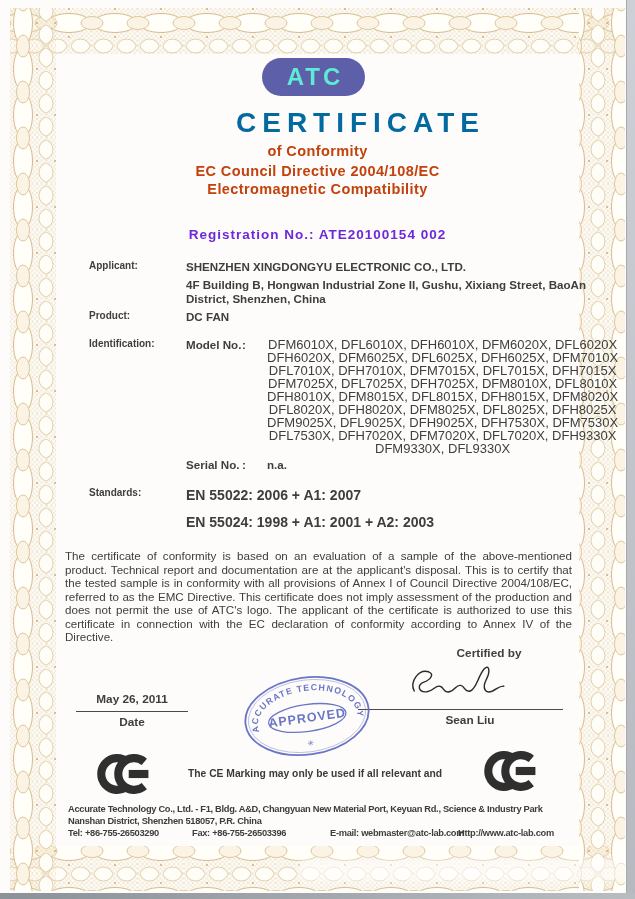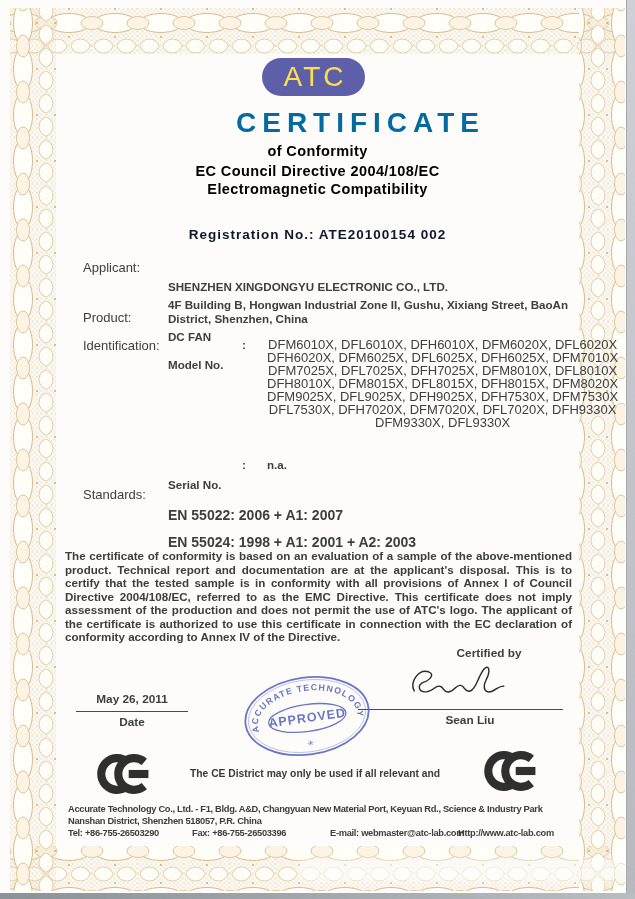--- a/index.html
+++ b/index.html
@@ -7,33 +7,33 @@
     position:relative;width:635px;height:899px;overflow:hidden;
     background:#fdfcfa;font-family:"Liberation Sans",sans-serif;color:#3e3e3e;
   }
   .abs{position:absolute;}
   .center{text-align:center;}
   
   .logo-pill{
     left:262px;top:58px;width:103px;height:38px;border-radius:19px;
     background:#5d5fa8;display:flex;align-items:center;justify-content:center;
   }
-  .logo-pill span{color:#fde047;font-weight:normal;font-size:28px;letter-spacing:3px;padding-left:3px;}
+  .logo-pill span{color:#5eead4;font-weight:bold;font-size:24px;letter-spacing:3px;padding-left:3px;}
   .title{left:0;top:107px;width:635px;font-size:28px;font-weight:bold;letter-spacing:6px;padding-left:6px;box-sizing:border-box;color:#0369a1;margin-left:40px;}
-  .sub{left:0;width:635px;font-size:14.5px;font-weight:bold;letter-spacing:.4px;color:#000000;}
-  .registration{left:0;top:227px;width:635px;font-size:13.5px;font-weight:bold;letter-spacing:1px;color:#0f172a;}
+  .sub{left:0;width:635px;font-size:14.5px;font-weight:bold;letter-spacing:.4px;color:#c2410c;}
+  .registration{left:0;top:227px;width:635px;font-size:13.5px;font-weight:bold;letter-spacing:1px;color:#6d28d9;}
   
-  .lbl{left:83px;font-size:13px;font-weight:normal;}
-  .val{left:168px;font-size:11.6px;font-weight:bold;margin-top:20px;}
+  .lbl{left:89px;font-size:10px;font-weight:bold;}
+  .val{left:186px;font-size:11.6px;font-weight:bold;}
   .colon{left:242px;font-size:11.6px;font-weight:bold;}
   .models{left:267px;top:338px;font-size:13px;font-weight:normal;line-height:13px;white-space:nowrap;text-align:center;}
   .addr{width:400px;line-height:14.2px;}
   .stdline{font-size:14px;font-weight:bold;}
   
-  .statement{left:65px;top:549px;width:507px;font-size:11.6px;line-height:13.5px;text-align:justify;color:#3d3d3d;font-weight:bold;}
+  .statement{left:65px;top:549px;width:507px;font-size:11.6px;line-height:13.5px;text-align:justify;color:#3d3d3d;font-weight:normal;}
   
   .certby{left:429px;top:646px;width:120px;font-size:11.8px;font-weight:bold;}
   .sigline{left:358px;top:709px;width:205px;height:1px;background:#4a4a4a;}
   .signer{left:420px;top:713px;width:100px;font-size:11.8px;font-weight:bold;}
   .dateval{left:72px;top:692px;width:120px;font-size:11.8px;font-weight:bold;}
   .dateline{left:76px;top:711px;width:112px;height:1px;background:#4a4a4a;}
   .datelbl{left:72px;top:715px;width:120px;font-size:11.8px;font-weight:bold;}
   
   .ce-note{left:165px;top:766px;width:300px;font-size:10.3px;font-weight:bold;line-height:15.2px;color:#3a3a3a;}
   
@@ -104,22 +104,24 @@
   <div class="abs val addr" style="top:278px">4F Building B, Hongwan Industrial Zone II, Gushu, Xixiang Street, BaoAn District, Shenzhen, China</div>
   <div class="abs lbl" style="top:310px">Product:</div>
   <div class="abs val" style="top:310px">DC FAN</div>
 
   <div class="abs lbl" style="top:338px">Identification:</div>
   <div class="abs val" style="top:338px">Model No.</div>
   <div class="abs colon" style="top:338px">:</div>
   <div class="abs models">
     <div>DFM6010X, DFL6010X, DFH6010X, DFM6020X, DFL6020X</div>
     <div>DFH6020X, DFM6025X, DFL6025X, DFH6025X, DFM7010X</div>
+    <div>DFL7010X, DFH7010X, DFM7015X, DFL7015X, DFH7015X</div>
     <div>DFM7025X, DFL7025X, DFH7025X, DFM8010X, DFL8010X</div>
     <div>DFH8010X, DFM8015X, DFL8015X, DFH8015X, DFM8020X</div>
+    <div>DFL8020X, DFH8020X, DFM8025X, DFL8025X, DFH8025X</div>
     <div>DFM9025X, DFL9025X, DFH9025X, DFH7530X, DFM7530X</div>
     <div>DFL7530X, DFH7020X, DFM7020X, DFL7020X, DFH9330X</div>
     <div>DFM9330X, DFL9330X</div>
   </div>
   <div class="abs val" style="top:458px">Serial No.</div>
   <div class="abs colon" style="top:458px">:</div>
   <div class="abs" style="left:267px;top:458px;font-size:11.6px;font-weight:bold">n.a.</div>
 
   <div class="abs lbl" style="top:487px">Standards:</div>
   <div class="abs val stdline" style="top:487px">EN 55022: 2006 + A1: 2007</div>
@@ -161,21 +163,21 @@
   </svg>
   <svg class="abs" style="left:484px;top:750px" width="58" height="42" viewBox="0 0 75 54">
     <g stroke="#2f2f2f" stroke-width="10.5" fill="none" stroke-linecap="butt">
       <path d="M 39.2 11.3 A 20.5 20.5 0 1 0 39.2 42.7"></path>
       <path d="M 61.2 11.3 A 20.5 20.5 0 1 0 61.2 42.7"></path>
       <path d="M 41 27 H 66.5"></path>
     </g>
   </svg>
 
   <div class="abs ce-note center">
-    <div>The CE District may only be used if all relevant and</div>
+    <div>The CE Marking may only be used if all relevant and</div>
   </div>
 
   <div class="abs footer" style="top:804px">Accurate Technology Co., Ltd. - F1, Bldg. A&amp;D, Changyuan New Material Port, Keyuan Rd., Science &amp; Industry Park</div>
   <div class="abs footer" style="top:816px">Nanshan District, Shenzhen 518057, P.R. China</div>
   <div class="abs footrow">
     <span style="left:0">Tel: +86-755-26503290</span>
     <span style="left:124px">Fax: +86-755-26503396</span>
     <span style="left:262px">E-mail: webmaster@atc-lab.com</span>
     <span style="left:390px">Http://www.atc-lab.com</span>
   </div>

